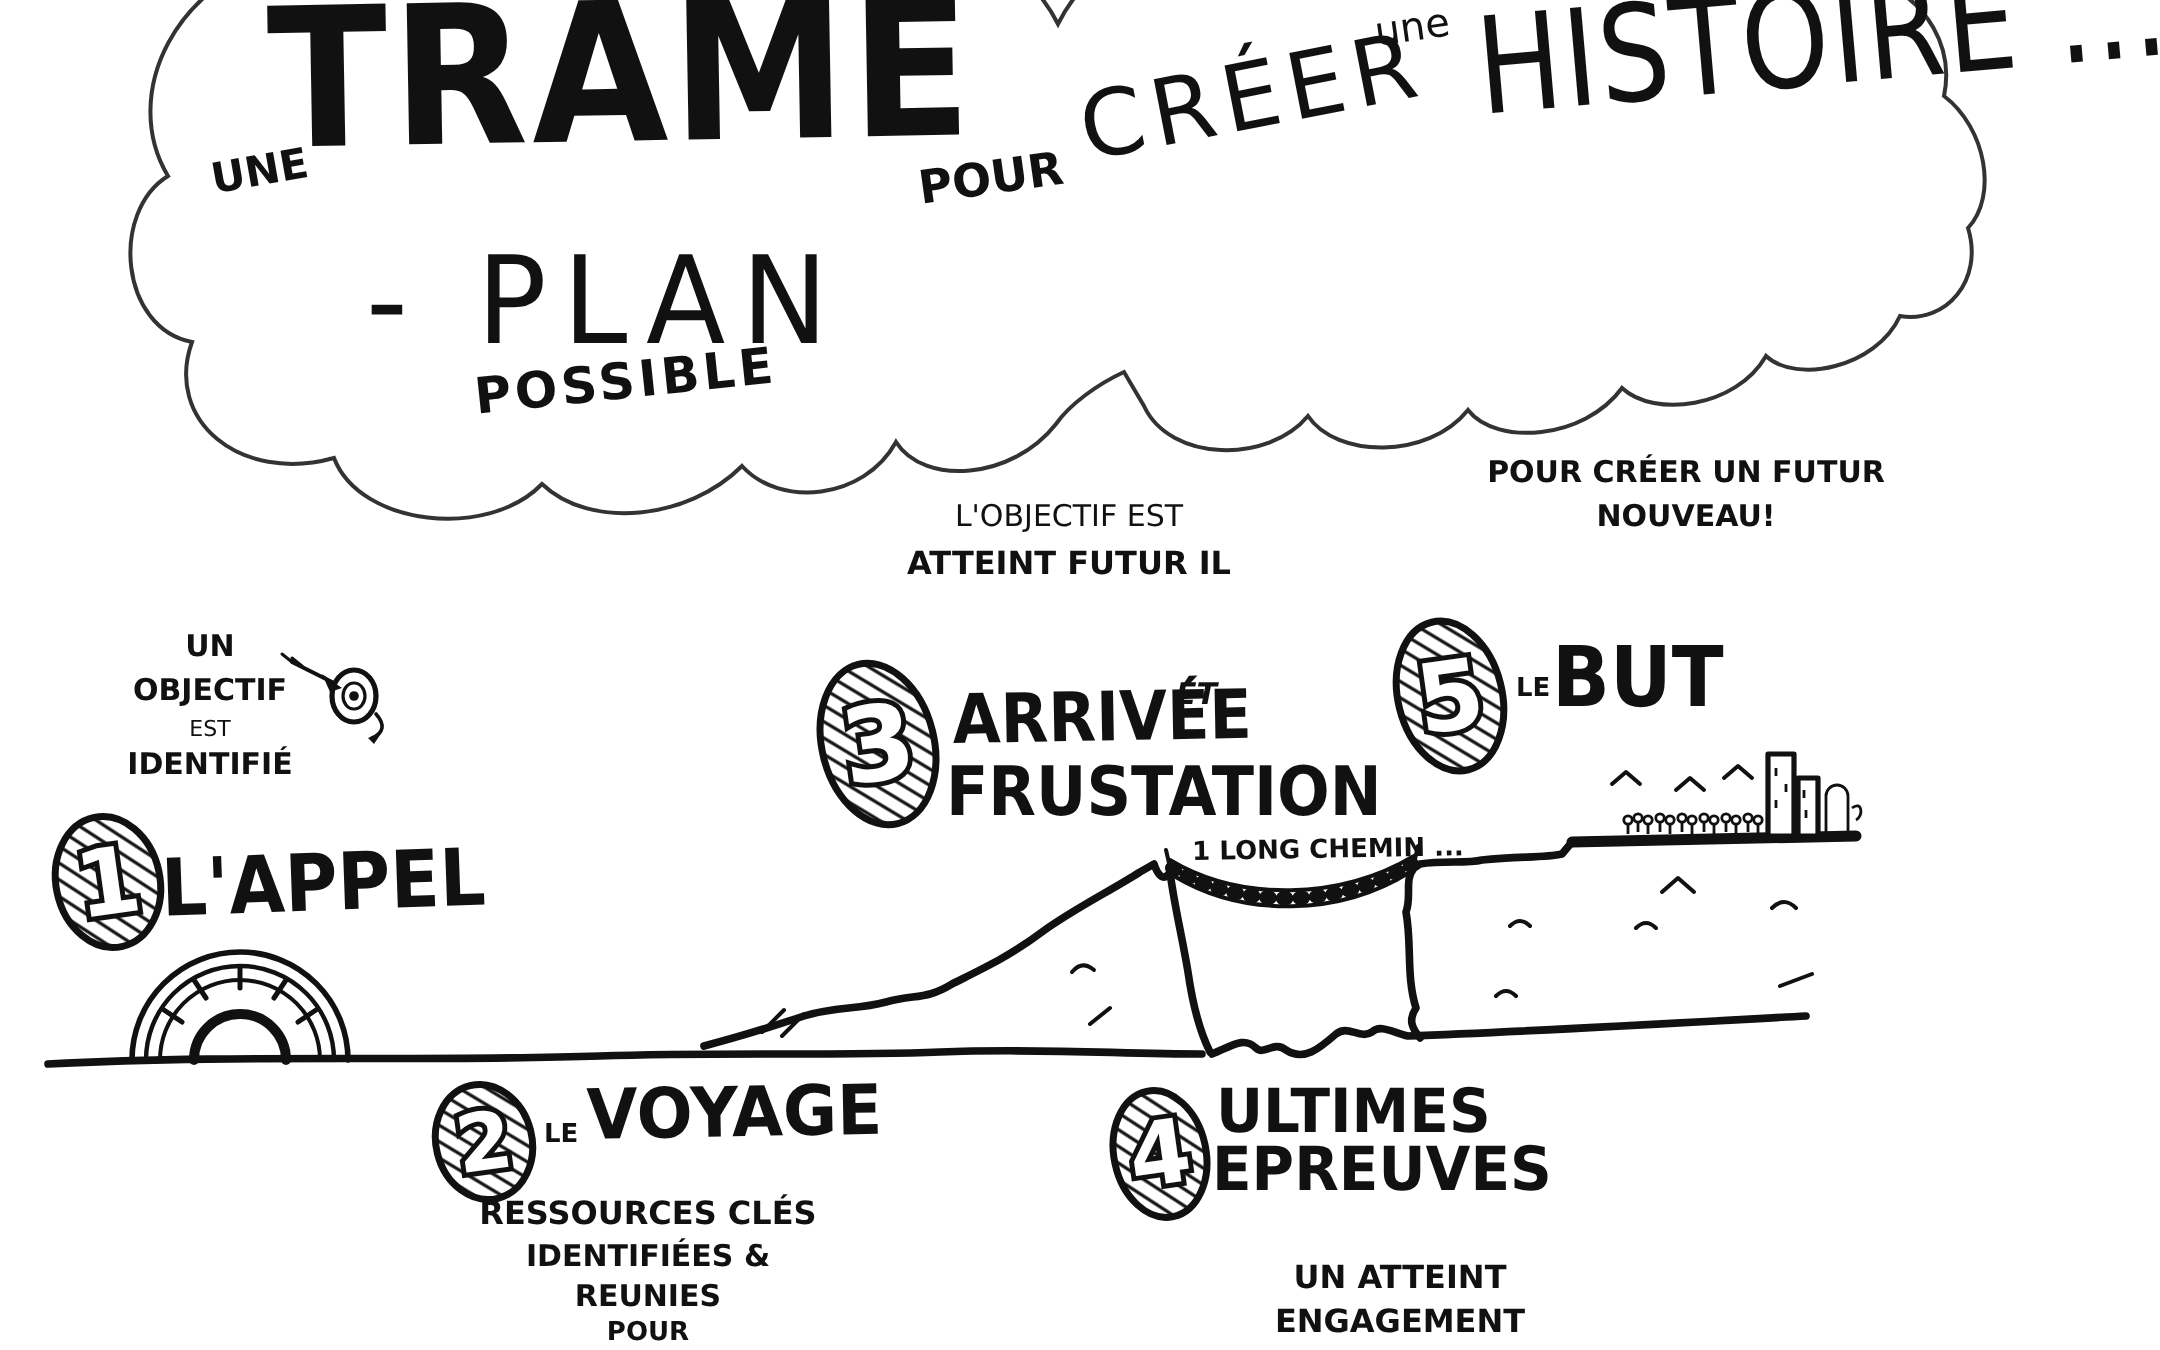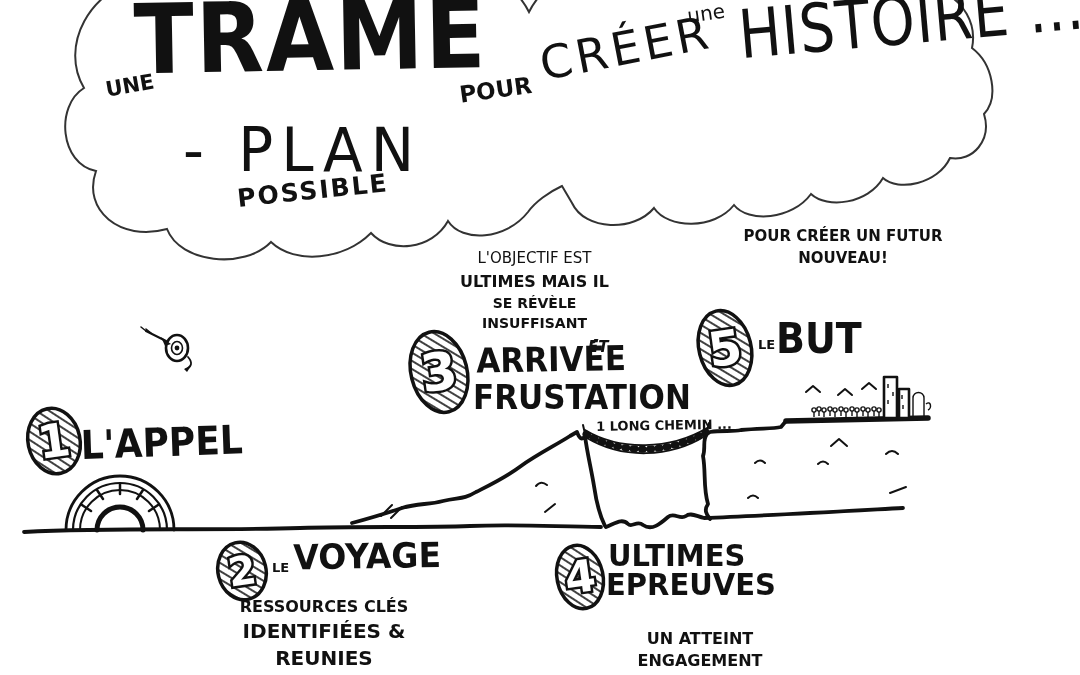--- a/index.html
+++ b/index.html
@@ -141,36 +141,40 @@
 
   <div class="hand b" style="left:104px;top:80px;font-size:21px;transform:rotate(-10deg);">UNE</div>
   <div class="hand b" style="left:133px;top:-8px;font-size:88px;letter-spacing:2px;transform:rotate(-1deg) scaleY(1.1);">TRAME</div>
   <div class="hand" style="left:183px;top:120px;font-size:58px;letter-spacing:8px;transform:scaleY(1.05);">- PLAN</div>
   <div class="hand b" style="left:236px;top:186px;font-size:25px;letter-spacing:2px;transform:rotate(-6deg);">POSSIBLE</div>
   <div class="hand b" style="left:458px;top:84px;font-size:23px;transform:rotate(-8deg);">POUR</div>
   <div class="hand" style="left:536px;top:42px;font-size:46px;font-weight:500;letter-spacing:4px;transform:rotate(-11deg);">CRÉER</div>
   <div class="hand" style="left:686px;top:6px;font-size:20px;font-weight:500;transform:rotate(-8deg);">une</div>
   <div class="hand" style="left:736px;top:2px;font-size:56px;letter-spacing:1px;transform:rotate(-5deg) scaleY(1.2);">HISTOIRE ...</div>
 
+  <div class="note" style="left:55px;top:313px;width:100px;">
+    <div class="b" style="font-size:15px;">UN OBJECTIF</div>
+    <div class="sm">EST</div>
+    <div class="b" style="font-size:15px;">IDENTIFIÉ</div>
+  </div>
 
   <div class="hand b" style="left:80px;top:426px;font-size:36px;transform:rotate(-2deg) scaleY(1.1);">L'APPEL</div>
 
   <div class="hand b" style="left:272px;top:561px;font-size:13px;">LE</div>
   <div class="hand b" style="left:293px;top:540px;font-size:33px;transform:rotate(-1deg) scaleY(1.05);">VOYAGE</div>
   <div class="note" style="left:238px;top:596px;width:172px;line-height:1.35;">
     <div class="b" style="font-size:16px;">RESSOURCES CLÉS</div>
-    <div class="b" style="font-size:20px;">IDENTIFIÉES &amp; REUNIES</div>
+    <div class="b" style="font-size:15px;">IDENTIFIÉES &amp; REUNIES</div>
     <div class="b" style="font-size:13px;">POUR</div>
 
   </div>
 
   <div class="note" style="left:442px;top:248px;width:185px;">
     <div style="font-size:15px;">L'OBJECTIF EST</div>
-    <div class="b" style="font-size:16px;">ULTIMES MAIS IL</div>
-    <div class="b" style="font-size:14px;">SE RÉVÈLE INSUFFISANT</div>
+    <div class="b" style="font-size:16px;">ATTEINT FUTUR IL</div>
   </div>
 
   <div class="hand b" style="left:476px;top:344px;font-size:31px;transform:rotate(-1deg) scaleY(1.1);">ARRIVÉE</div>
   <div class="hand b" style="left:588px;top:340px;font-size:15px;font-style:italic;">ET</div>
   <div class="hand b" style="left:473px;top:380px;font-size:31px;transform:scaleY(1.1);">FRUSTATION</div>
 
   <div class="hand b" style="left:596px;top:420px;font-size:13px;transform:rotate(-1deg);">1 LONG CHEMIN ...</div>
 
   <div class="hand b" style="left:608px;top:541px;font-size:29px;transform:scaleY(1.05);">ULTIMES</div>
   <div class="hand b" style="left:606px;top:570px;font-size:29px;transform:scaleY(1.05);">EPREUVES</div>

